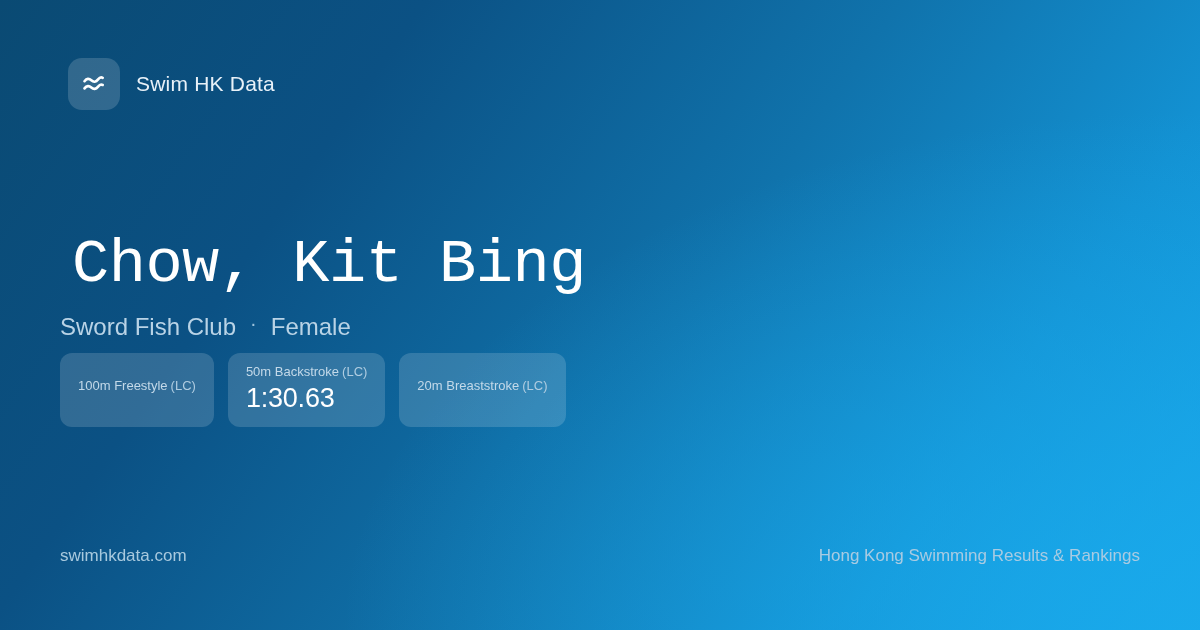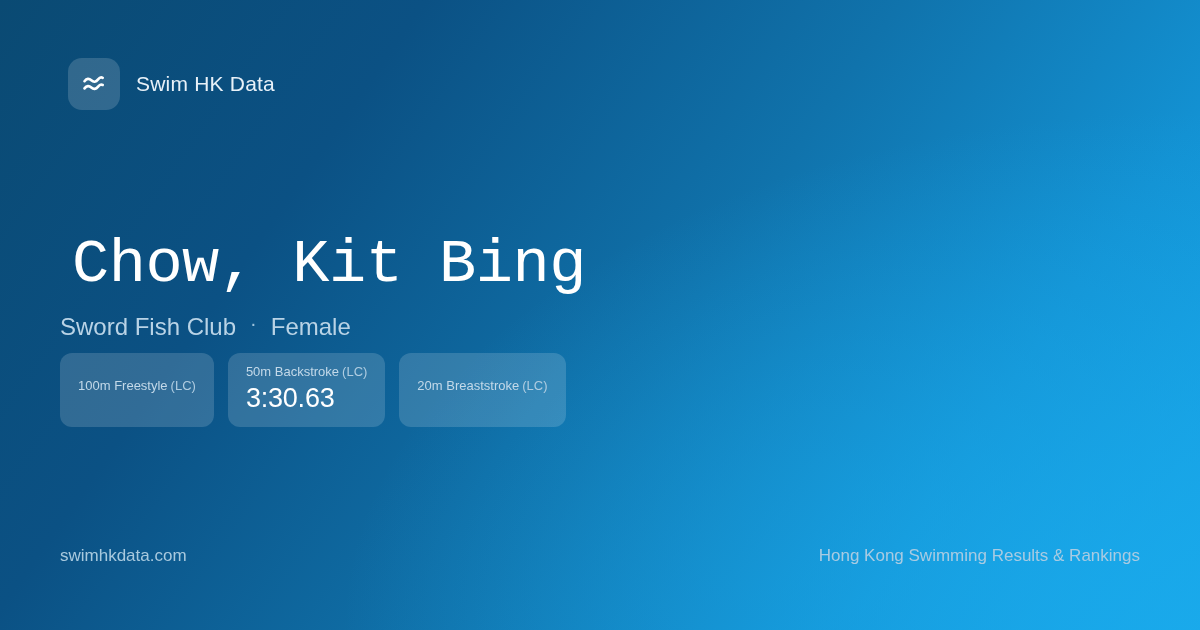--- a/index.html
+++ b/index.html
@@ -173,21 +173,21 @@
       <div class="stat-label">
         <span>100m Freestyle</span><span class="course">(LC)</span>
       </div>
     </div>
 
 
     <div class="stat-card">
       <div class="stat-label">
         <span>50m Backstroke</span><span class="course">(LC)</span>
       </div>
-      <div class="stat-value">3:30.63</div>
+      <div class="stat-value">1:30.63</div>
     </div>
 
     <div class="stat-card">
       <div class="stat-label">
         <span>20m Breaststroke</span><span class="course">(LC)</span>
       </div>
     </div>
 
   </div>
 

